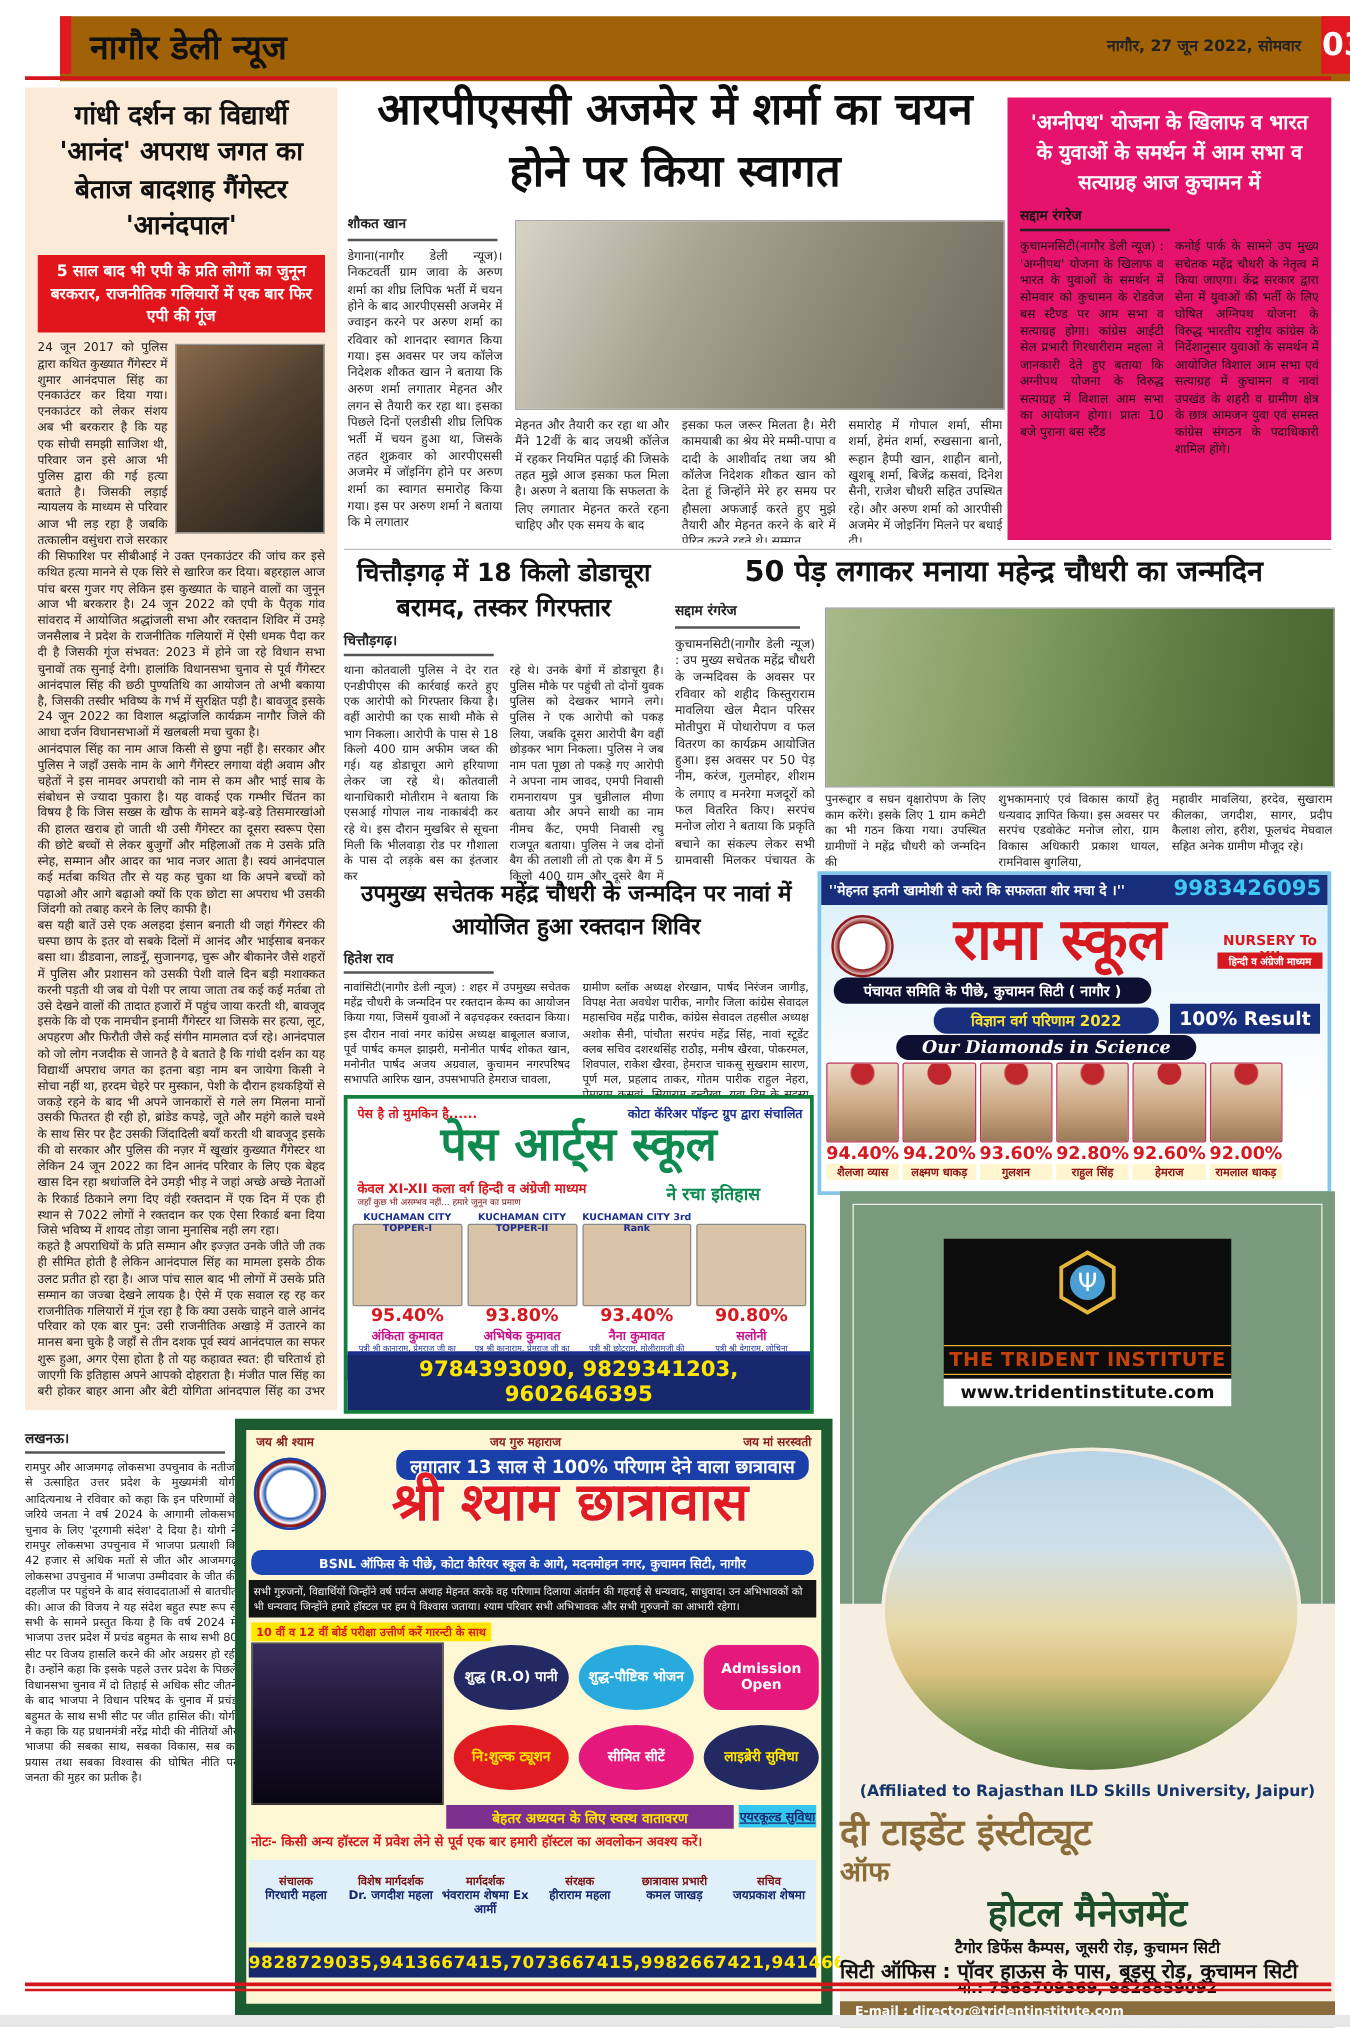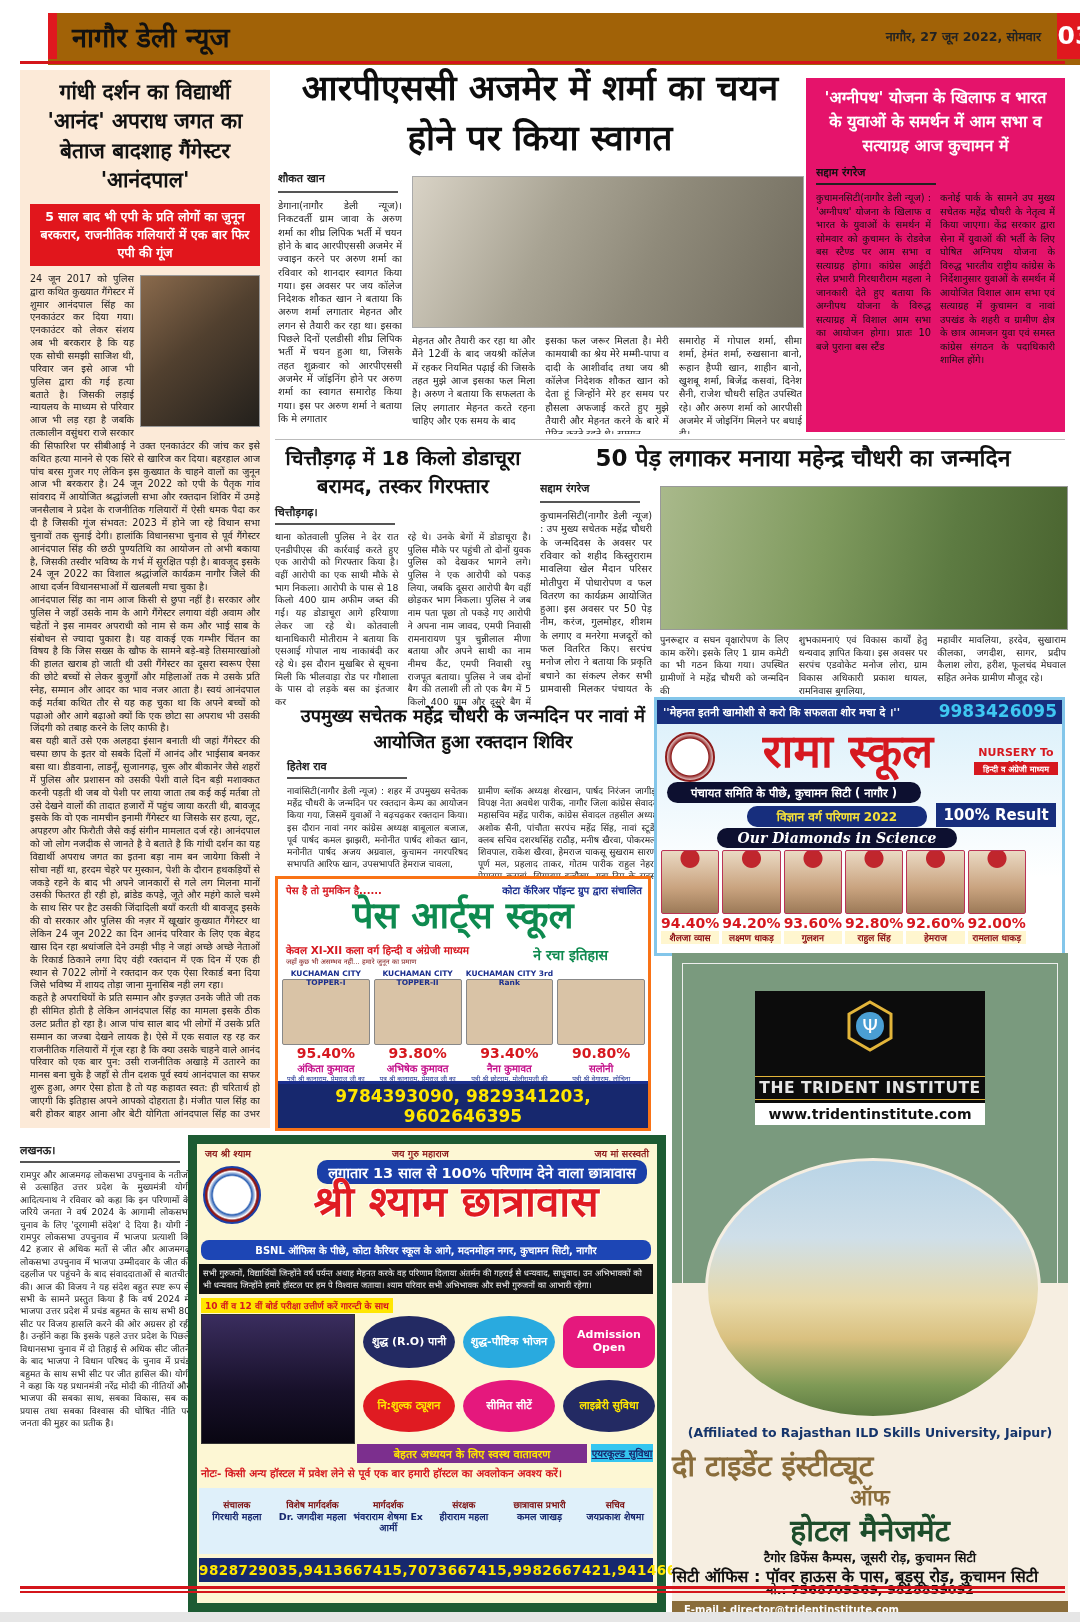--- a/index.html
+++ b/index.html
@@ -55,21 +55,21 @@
   #doda .cols>div{flex:1;height:178px;overflow:hidden;font-size:9.4px;line-height:1.35;}
   
   #bday{left:540px;top:444px;width:526px;height:252px;}
   .bday-head{font-size:23px;font-weight:bold;text-align:center;color:#111;line-height:1.3;white-space:nowrap;}
   #bday .col1{position:absolute;left:0;top:38px;width:112px;height:212px;overflow:hidden;}
   #bday .photo{position:absolute;left:120px;top:42px;width:406px;height:142px;border:1px solid #999;
         background:linear-gradient(100deg,#a9b98b 0%,#7f9a5e 40%,#5d7b42 70%,#49632f 100%);}
   #bday .cols{position:absolute;left:120px;top:190px;width:406px;height:62px;display:flex;gap:10px;}
   #bday .cols>div{flex:1;overflow:hidden;font-size:9.4px;line-height:1.35;}
   
-  #blood{left:287px;top:703px;width:372px;height:166px;}
+  #blood{left:275px;top:703px;width:372px;height:166px;}
   .blood-head{font-size:18px;font-weight:bold;text-align:center;line-height:1.45;color:#111;}
   #blood .cols{display:flex;gap:10px;margin-top:2px;}
   #blood .cols>div{flex:1;height:94px;overflow:hidden;font-size:9px;line-height:1.35;}
   
   #rama{left:654px;top:697px;width:411px;height:259px;border:3px solid #83c6ea;
         background:linear-gradient(#d9effa, #ffffff 70%);box-sizing:border-box;}
   #rama .slog{position:absolute;left:0;top:0;width:100%;height:24px;background:#172e7d;}
   #rama .slog .t{position:absolute;left:6px;top:4px;color:#fff;font-weight:bold;font-size:11px;}
   #rama .slog .ph{position:absolute;right:5px;top:1px;color:#3fc8f2;font-weight:bold;font-size:17px;}
   #rama .logo{position:absolute;left:8px;top:32px;width:46px;height:46px;border-radius:50%;
@@ -91,21 +91,21 @@
         padding:2px 0;font-family:"DejaVu Serif",serif;}
   #rama .row{position:absolute;left:4px;top:150px;width:317px;display:flex;gap:3px;}
   #rama .stu{flex:1;text-align:center;}
   #rama .stu .ph{height:62px;background:linear-gradient(#ead9c3 0%,#c9a37f 60%,#9c7a58 100%);
         border:1px solid #b35;border-radius:2px;
         background-image:radial-gradient(circle at 50% 12%, #c0262d 0 9px, transparent 10px),
                          linear-gradient(#ead9c3 0%,#c9a37f 60%,#9c7a58 100%);}
   #rama .stu .pct{color:#d6181f;font-weight:bold;font-size:14px;margin-top:1px;}
   #rama .stu .nm{color:#8b0d12;font-weight:bold;font-size:9px;background:#fff6cf;}
   
-  #pace{left:275px;top:876px;width:376px;height:255px;border:3px solid #f97316;background:#fff;
+  #pace{left:275px;top:876px;width:376px;height:255px;border:3px solid #15803d;background:#fff;
         box-sizing:border-box;}
   #pace .tl{position:absolute;left:8px;top:4px;color:#d6181f;font-weight:bold;font-size:10px;}
   #pace .tr{position:absolute;right:6px;top:4px;color:#1b2f8e;font-weight:bold;font-size:10px;}
   #pace .title{position:absolute;left:0;top:16px;width:100%;text-align:center;color:#0e8a4f;
         font-weight:bold;font-size:37px;line-height:1.15;}
   #pace .sub1{position:absolute;left:8px;top:64px;color:#d6181f;font-weight:bold;font-size:10.5px;}
   #pace .sub2{position:absolute;left:8px;top:78px;color:#7a1010;font-size:7px;}
   #pace .sub3{position:absolute;right:40px;top:66px;color:#0e8a4f;font-weight:bold;font-size:14px;}
   #pace .row{position:absolute;left:4px;top:90px;width:363px;display:flex;gap:4px;}
   #pace .stu{flex:1;text-align:center;}
@@ -158,32 +158,32 @@
   #shyam .staff .nm{color:#17286e;font-weight:bold;font-size:9.5px;line-height:1.2;}
   #shyam .phones{position:absolute;left:2px;top:414px;width:454px;background:#17286e;color:#ffe600;
         font-weight:bold;font-size:13.5px;text-align:center;padding:4px 0;letter-spacing:.5px;}
   
   #trident{left:672px;top:953px;width:396px;height:660px;background:#7a9a7e;}
   #trident .inb{position:absolute;inset:10px;border:1px solid #eee;}
   #trident .cream{position:absolute;left:0;bottom:0;width:100%;height:330px;background:#f6eee1;}
   #trident .logo{position:absolute;left:83px;top:38px;width:230px;height:112px;background:#0c0c0c;
         text-align:center;}
   #trident .logo .emb{margin-top:8px;}
-  #trident .logo .nm{color:#e5e5e5;font-weight:bold;font-size:15.5px;letter-spacing:.5px;
+  #trident .logo .nm{color:#c2410c;font-weight:bold;font-size:15.5px;letter-spacing:.5px;
         border-top:1px solid #e3b53a;border-bottom:1px solid #e3b53a;display:inline-block;padding:2px 4px;}
   #trident .web{position:absolute;left:83px;top:150px;width:230px;background:#fff;color:#111;
         font-weight:bold;font-size:14px;text-align:center;padding:3px 0;}
   #trident .oval{position:absolute;left:33px;top:205px;width:330px;height:255px;border-radius:50%;
         background:linear-gradient(#b9d4e6 0%,#cfdfe9 30%,#e8d9a8 55%,#d9c07f 70%,#7f9a56 88%,#5d7b42 100%);
         border:3px solid #f6eee1;}
   #trident .affil{position:absolute;left:0;top:472px;width:100%;text-align:center;color:#16356b;
         font-weight:bold;font-size:12.5px;}
   #trident .t1{position:absolute;left:0;top:492px;width:100%;text-align:left;color:#8a6d3b;
         font-weight:bold;font-size:29px;}
-  #trident .t2{position:absolute;left:0;top:528px;width:100%;text-align:center;color:#8a6d3b;
+  #trident .t2{position:absolute;left:0;top:528px;width:100%;color:#8a6d3b;
         font-weight:bold;font-size:22px;}
   #trident .t3{position:absolute;left:0;top:556px;width:100%;text-align:center;color:#1d4d2b;
         font-weight:bold;font-size:30px;}
   #trident .a1{position:absolute;left:0;top:596px;width:100%;text-align:center;color:#111;
         font-weight:bold;font-size:12.5px;}
   #trident .a2{position:absolute;left:0;top:612px;width:100%;color:#111;
         font-weight:bold;font-size:16px;}
   #trident .mo{position:absolute;left:0;top:628px;width:100%;text-align:center;color:#111;
         font-weight:bold;font-size:12.5px;}
   #trident .email{position:absolute;left:0;top:648px;width:100%;background:#8a6d3b;color:#fff;

